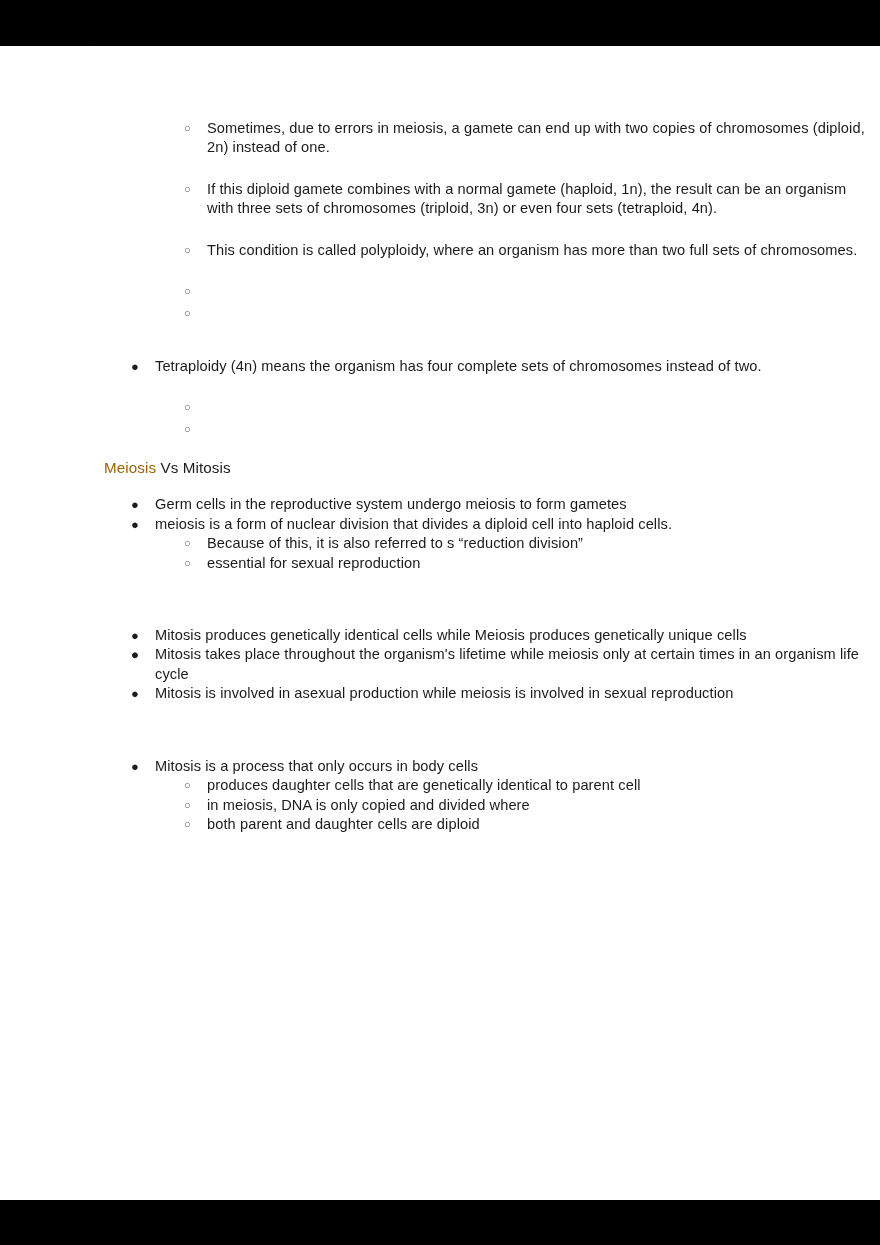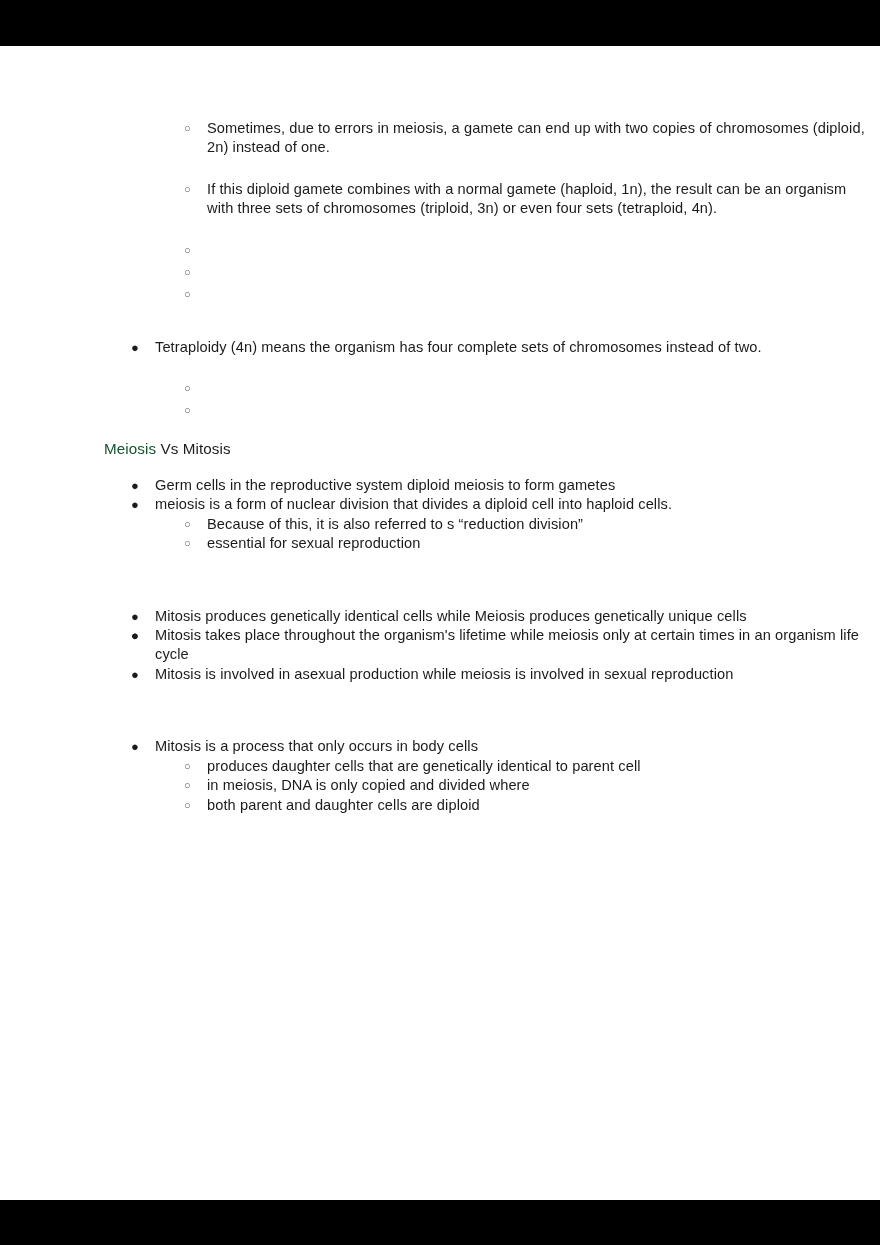--- a/index.html
+++ b/index.html
@@ -110,21 +110,21 @@
   .gap-md { height: 22px; }
 
   .heading {
     padding-left: 9px;
     font-size: 15.2px;
     line-height: 20px;
     color: #1b1b1b;
     letter-spacing: 0.1px;
   }
   .heading .accent {
-    color: #14532d;
+    color: #a16207;
   }
 
   .group-tight .row { margin: 0; }
 </style>
 </head>
 <body>
 
 <div class="viewer">
 
   <div class="bar-top"></div>
@@ -147,20 +147,21 @@
 
         <div class="row lvl2">
           <span class="bullet">○</span>
           <span>If this diploid gamete combines with a normal gamete (haploid, 1n), the result can be an organism with three sets of chromosomes (triploid, 3n) or even four sets (tetraploid, 4n).</span>
         </div>
 
         <div class="gap-md"></div>
 
         <div class="row lvl2">
           <span class="bullet">○</span>
+          <span>This condition is called polyploidy, where an organism has more than two full sets of chromosomes.</span>
         </div>
 
         <div class="gap-md"></div>
 
         <div class="row lvl2">
           <span class="bullet">○</span>
         </div>
 
         <div class="gap-md"></div>
 
@@ -197,21 +198,21 @@
       <div class="heading">
         <span class="accent">Meiosis</span><span> Vs Mitosis</span>
       </div>
 
       <div style="height:17px"></div>
 
       <div class="group-tight">
 
         <div class="row lvl1">
           <span class="bullet">●</span>
-          <span>Germ cells in the reproductive system diploid meiosis to form gametes</span>
+          <span>Germ cells in the reproductive system undergo meiosis to form gametes</span>
         </div>
 
         <div class="row lvl1">
           <span class="bullet">●</span>
           <span>meiosis is a form of nuclear division that divides a diploid cell into haploid cells.</span>
         </div>
 
         <div class="row lvl2">
           <span class="bullet">○</span>
           <span>Because of this, it is also referred to s “reduction division”</span>

